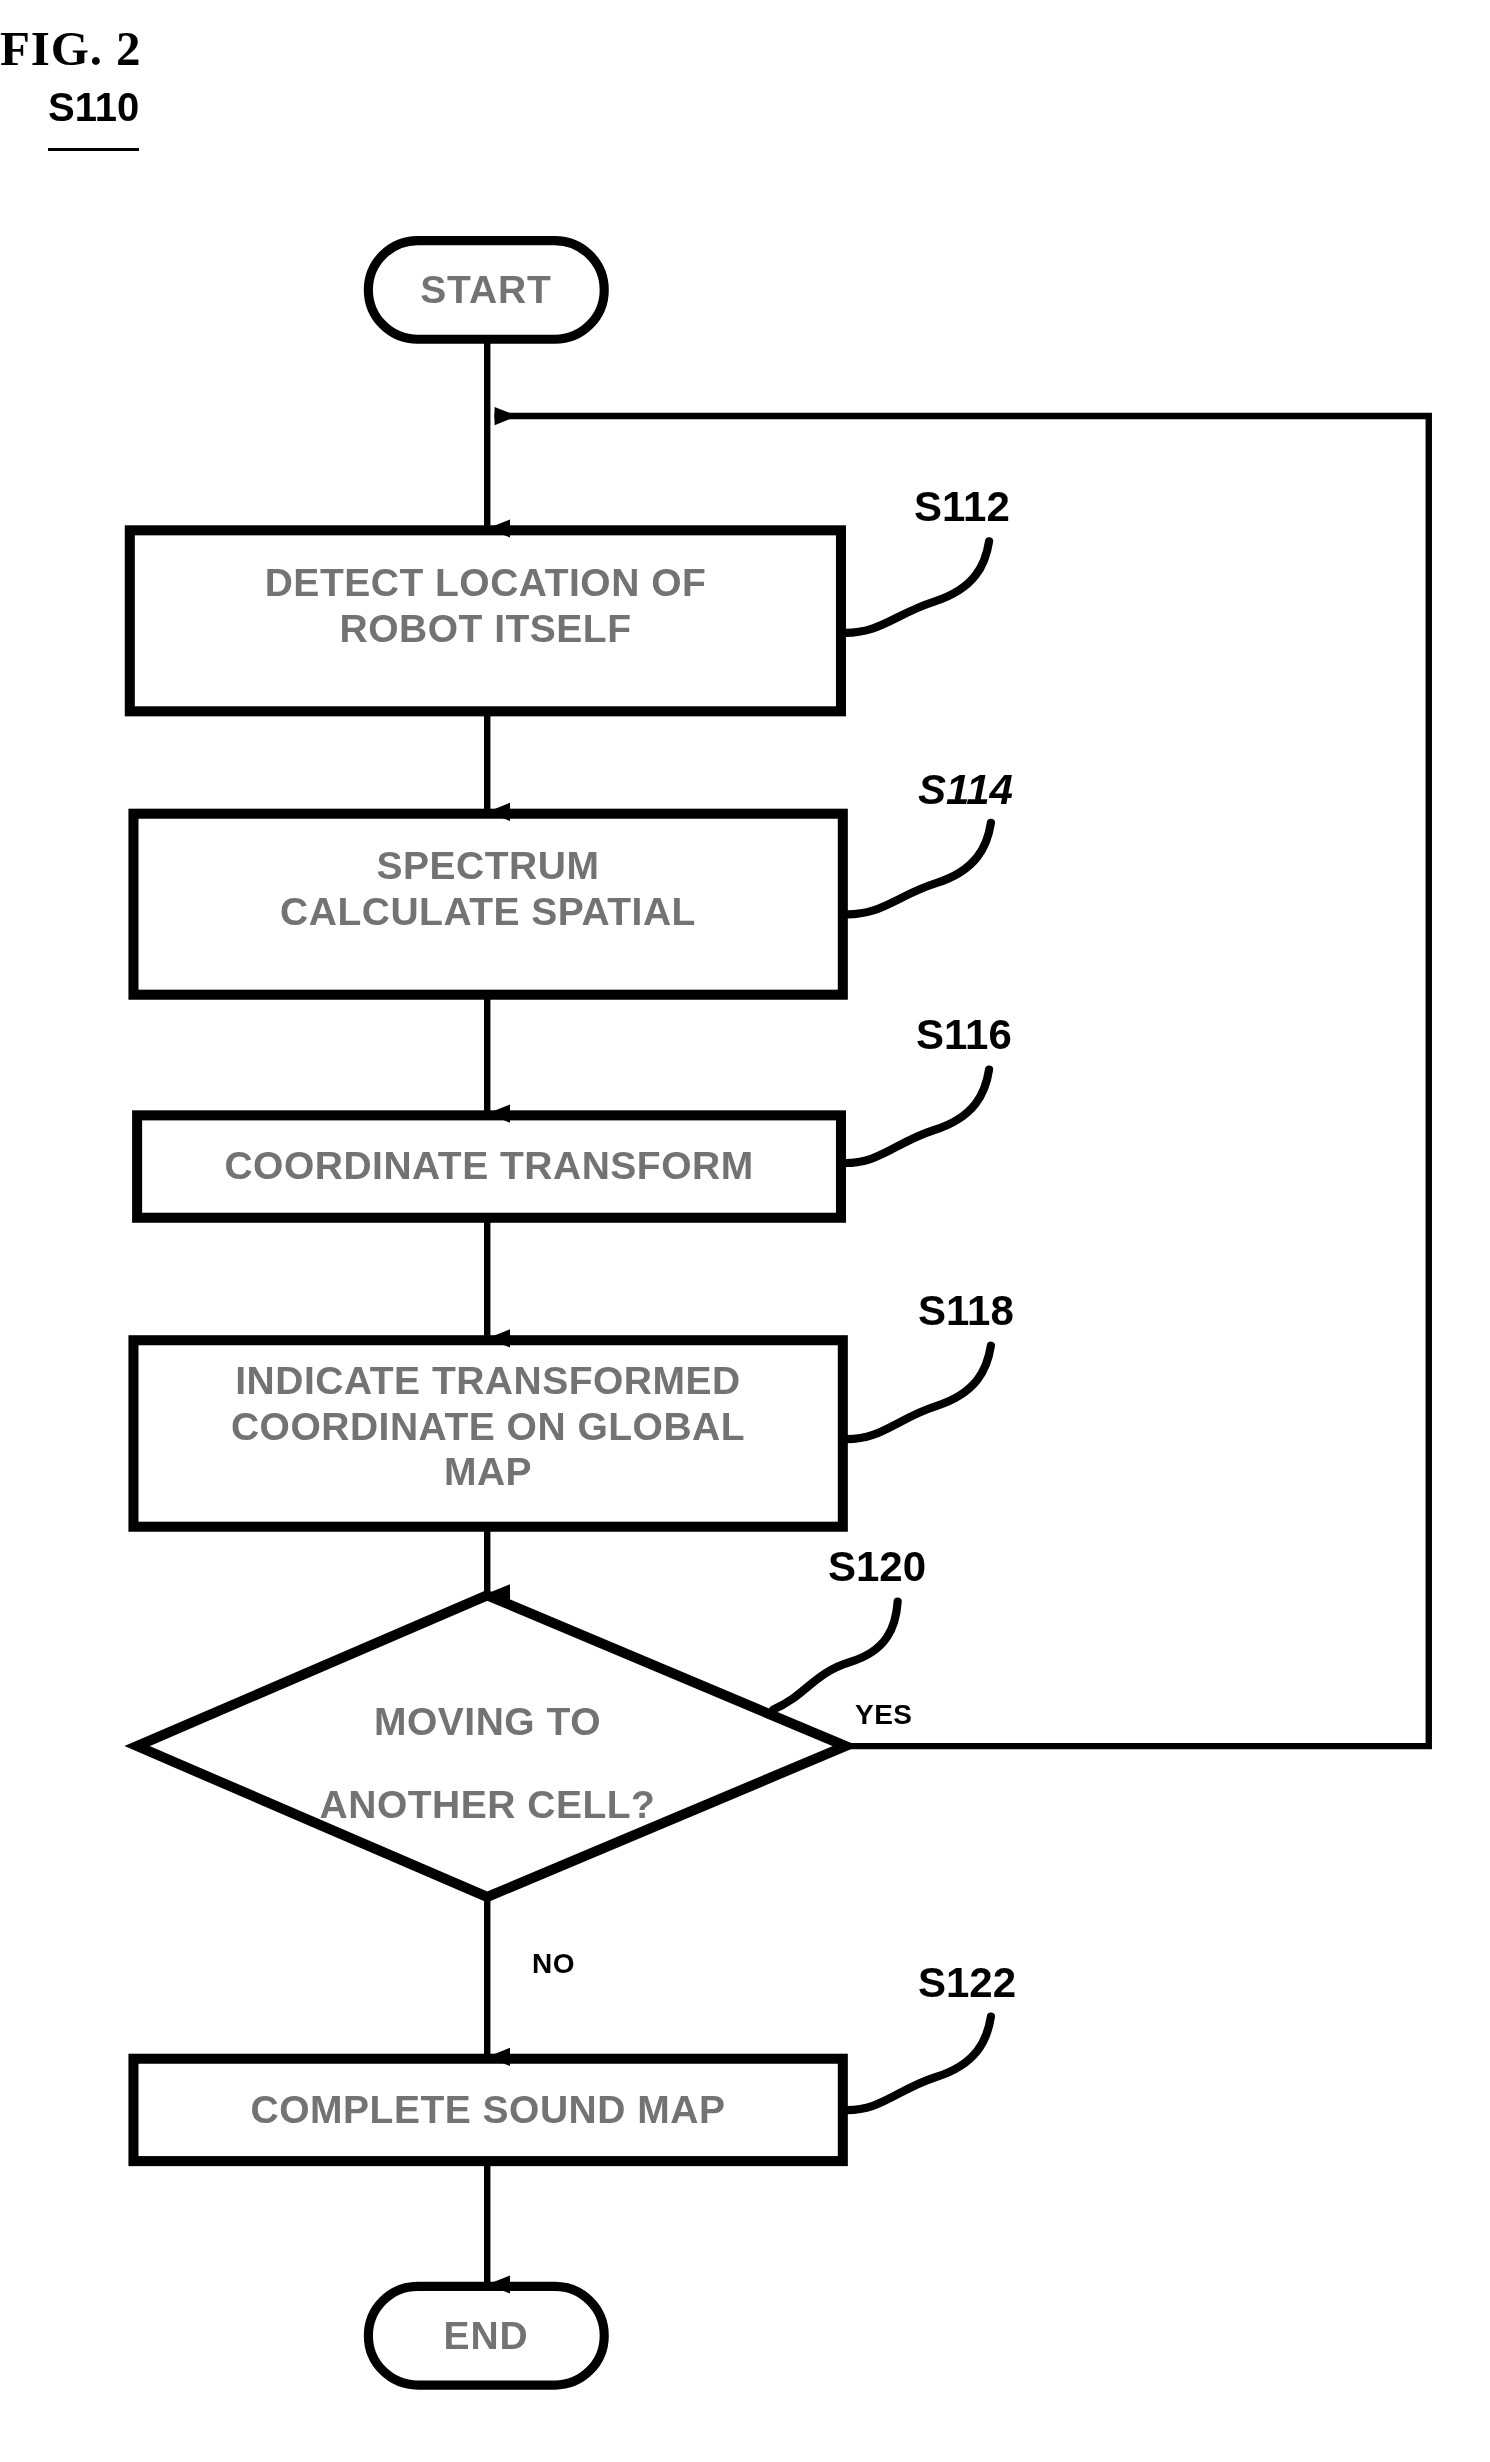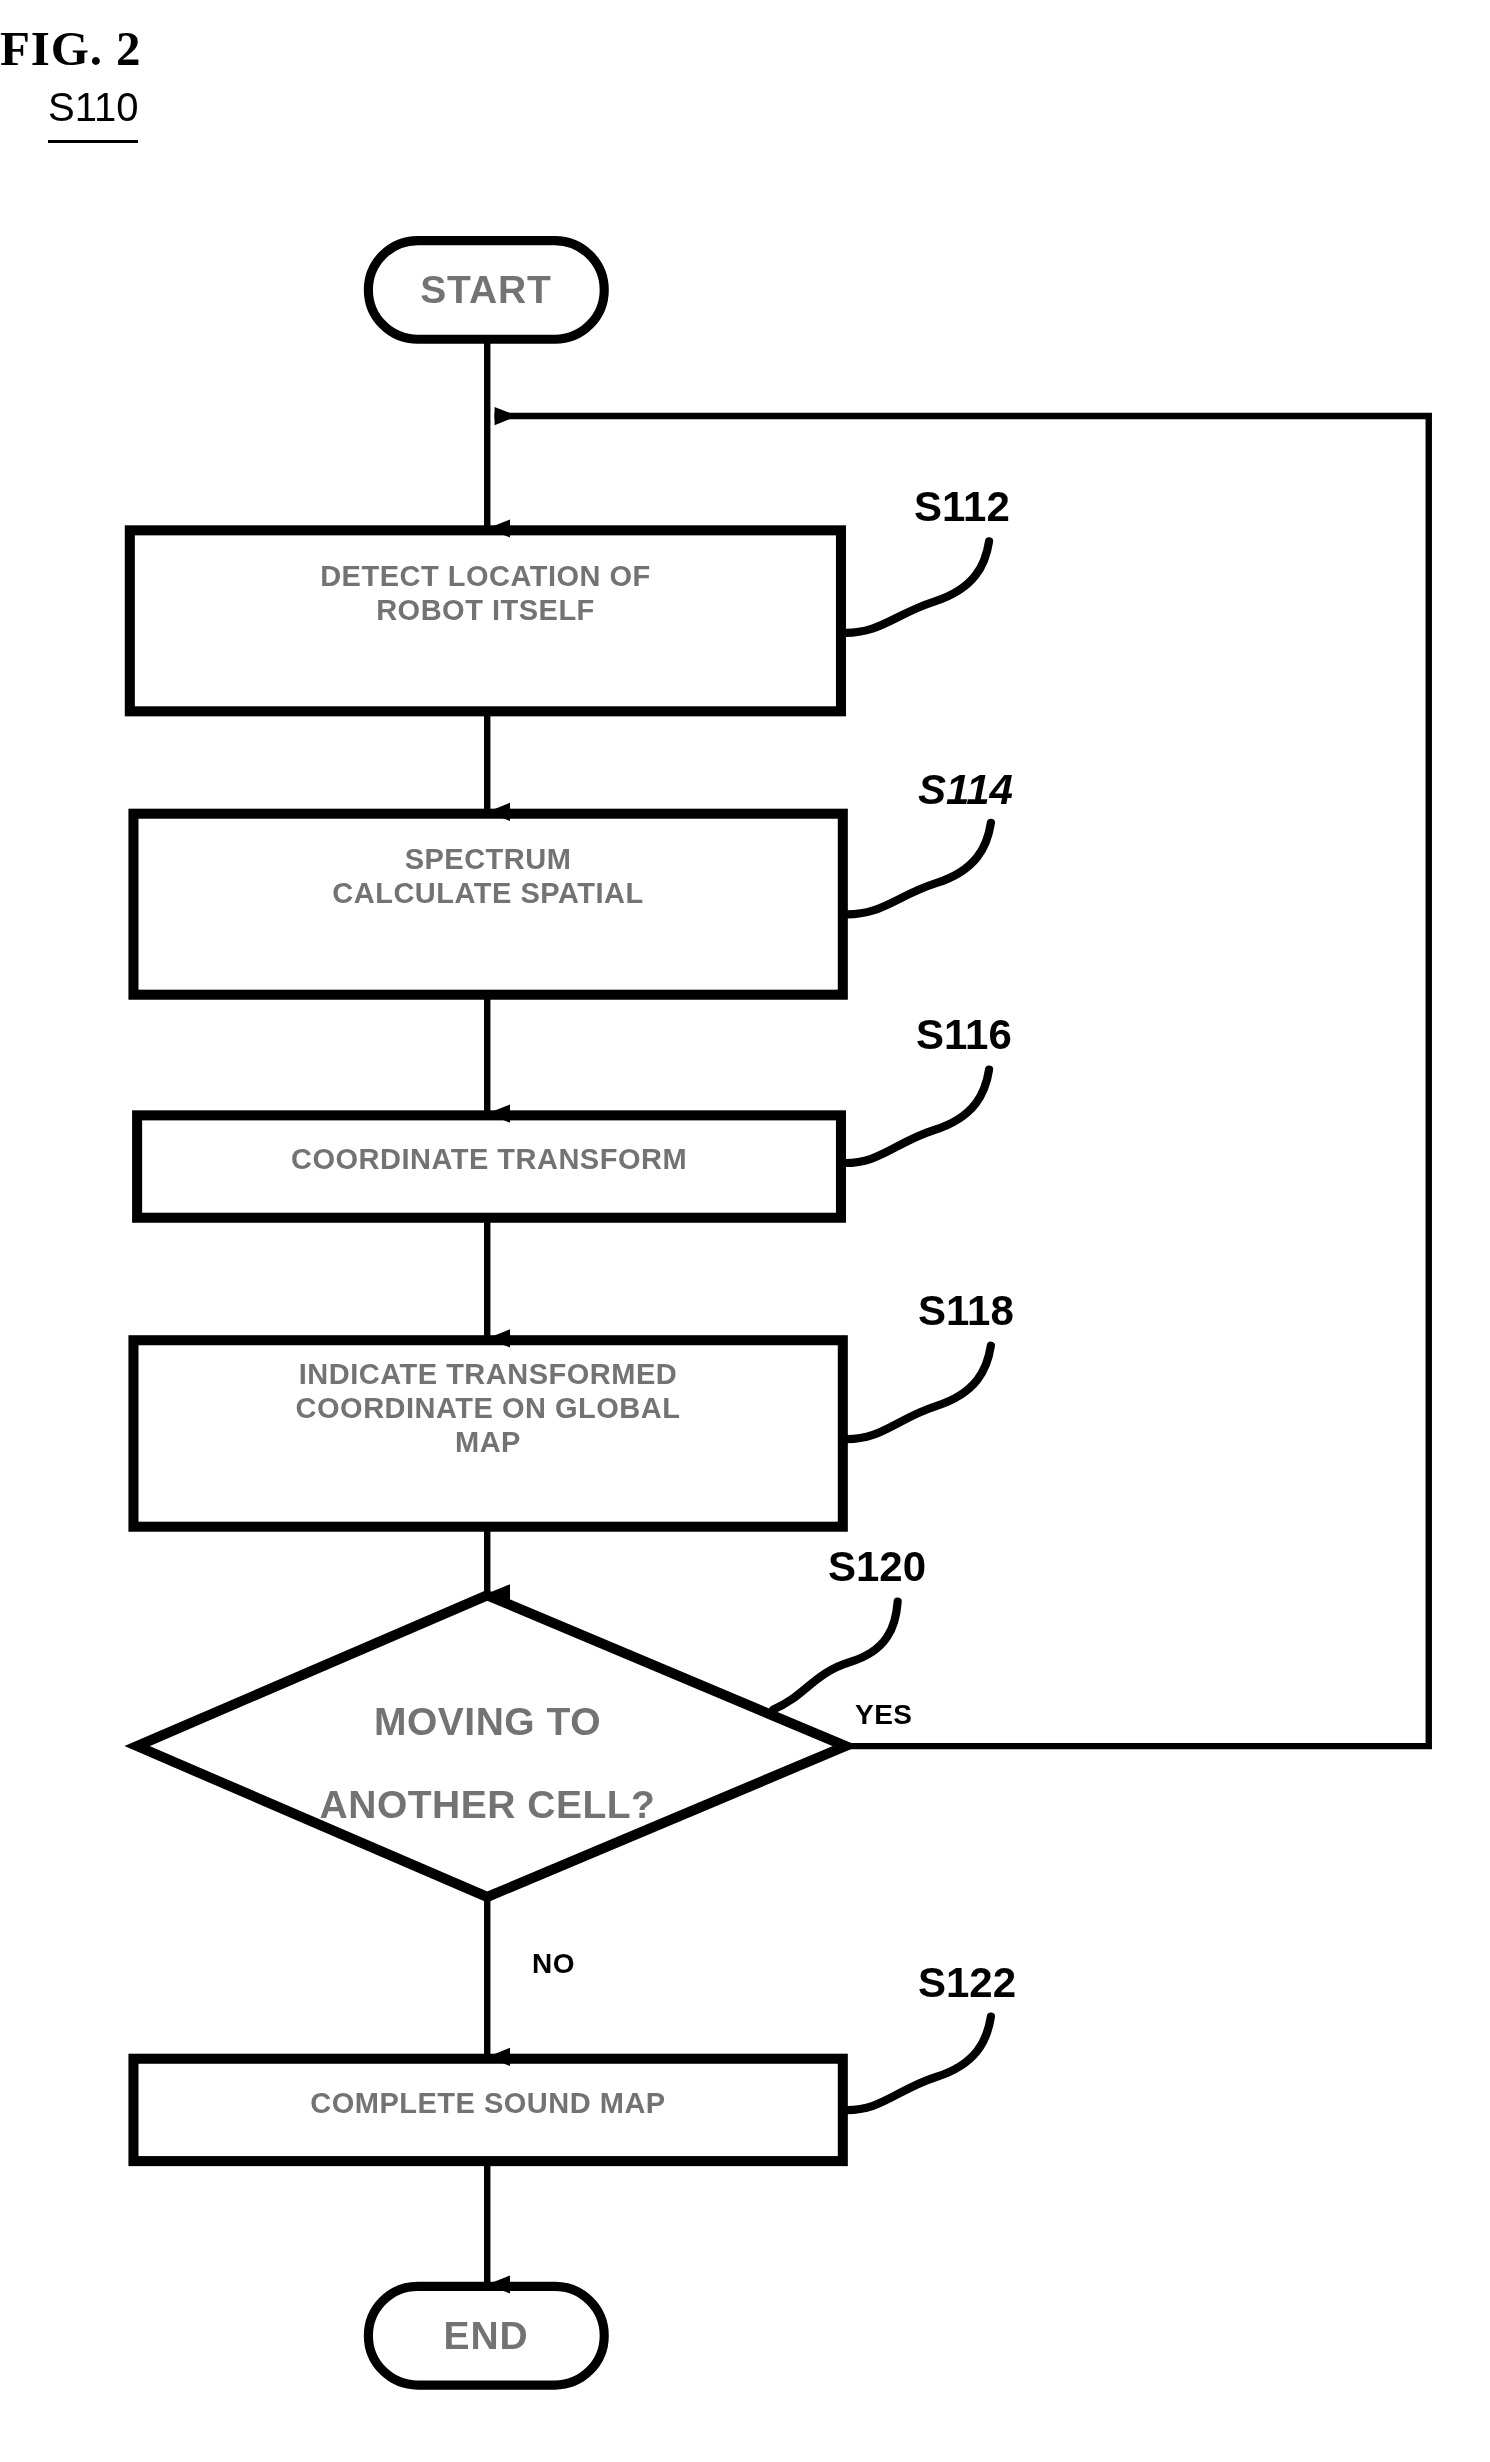--- a/index.html
+++ b/index.html
@@ -36,25 +36,25 @@
     font-size: 49px;
     letter-spacing: 0.9px;
   }
 
   
   .group-label {
     position: absolute;
     left: 48px;
     top: 86px;
     font-family: "Liberation Sans", sans-serif;
-    font-weight: normal;
+    font-weight: bold;
     font-size: 40px;
     letter-spacing: 0px;
     border-bottom: 3.7px solid #000;
-    padding-bottom: 12px;
+    padding-bottom: 20px;
     line-height: 1.05;
   }
 
   
   #flow-svg {
     position: absolute;
     left: 0;
     top: 0;
     width: 1490px;
     height: 2462px;
@@ -69,21 +69,21 @@
     color: #737373;
     line-height: 1.17;
     letter-spacing: 0.5px;
     pointer-events: none;
   }
   .terminal-text {
     font-size: 39px;
     letter-spacing: 0.9px;
   }
   .process-text {
-    font-size: 29px;
+    font-size: 39px;
   }
   .decision-text {
     font-size: 39px;
   }
 
   
   .ref-label {
     position: absolute;
     font-family: "Liberation Sans", sans-serif;
     font-weight: bold;

